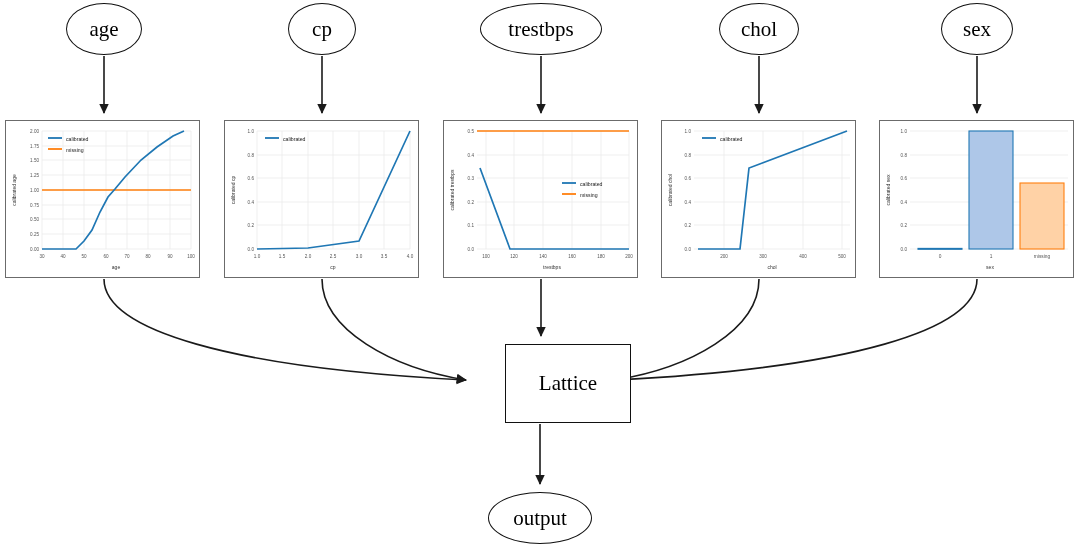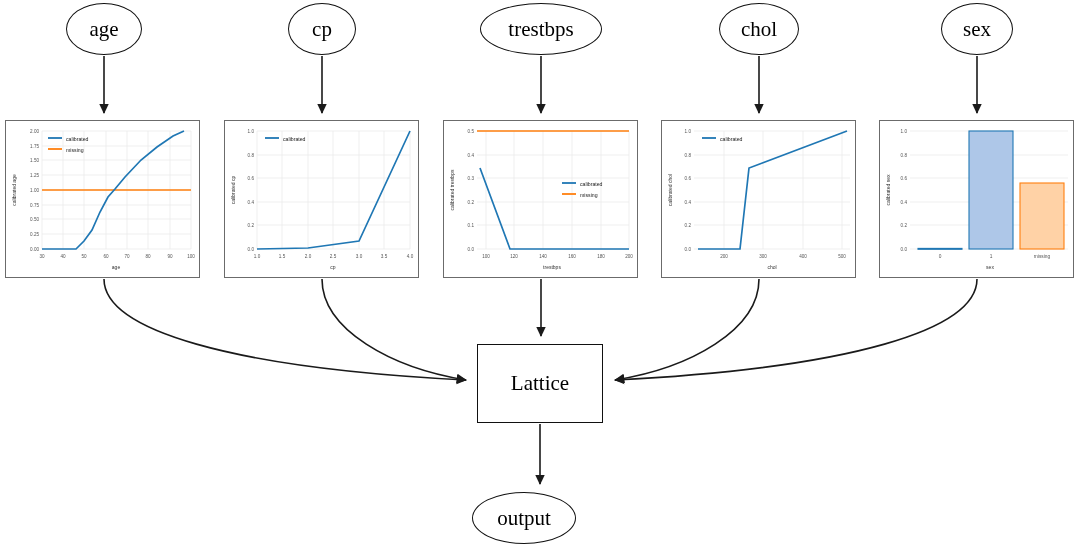--- a/index.html
+++ b/index.html
@@ -39,20 +39,21 @@
   .lattice-box {
     position: absolute;
     border: 1.3px solid #111111;
     background: #ffffff;
     display: flex;
     align-items: center;
     justify-content: center;
     font-family: "Liberation Serif", serif;
     color: #000000;
     box-sizing: border-box;
+    margin-left: 28px;
   }
   .edges {
     position: absolute;
     left: 0; top: 0;
     width: 1080px; height: 548px;
     pointer-events: none;
   }
 </style>
 </head>
 <body>
@@ -321,17 +322,17 @@
       </g>
       <text x="110" y="148" font-family="'Liberation Sans',sans-serif" font-size="5" fill="#333333" text-anchor="middle">sex</text>
       <text x="10" y="69" font-family="'Liberation Sans',sans-serif" font-size="5" fill="#333333" text-anchor="middle" transform="rotate(-90 10 69)">calibrated sex</text>
     </svg>
   </div>
 
   <div class="lattice-box" style="left:477px; top:344px; width:126px; height:79px; font-size:21px;">
     <span>Lattice</span>
   </div>
 
-  <div class="node-ellipse" style="left:472px; top:492px; width:104px; height:52px; font-size:21px;">
+  <div class="node-ellipse" style="left:488px; top:492px; width:104px; height:52px; font-size:21px;">
     <span>output</span>
   </div>
 
 </div>
 
 </body></html>

